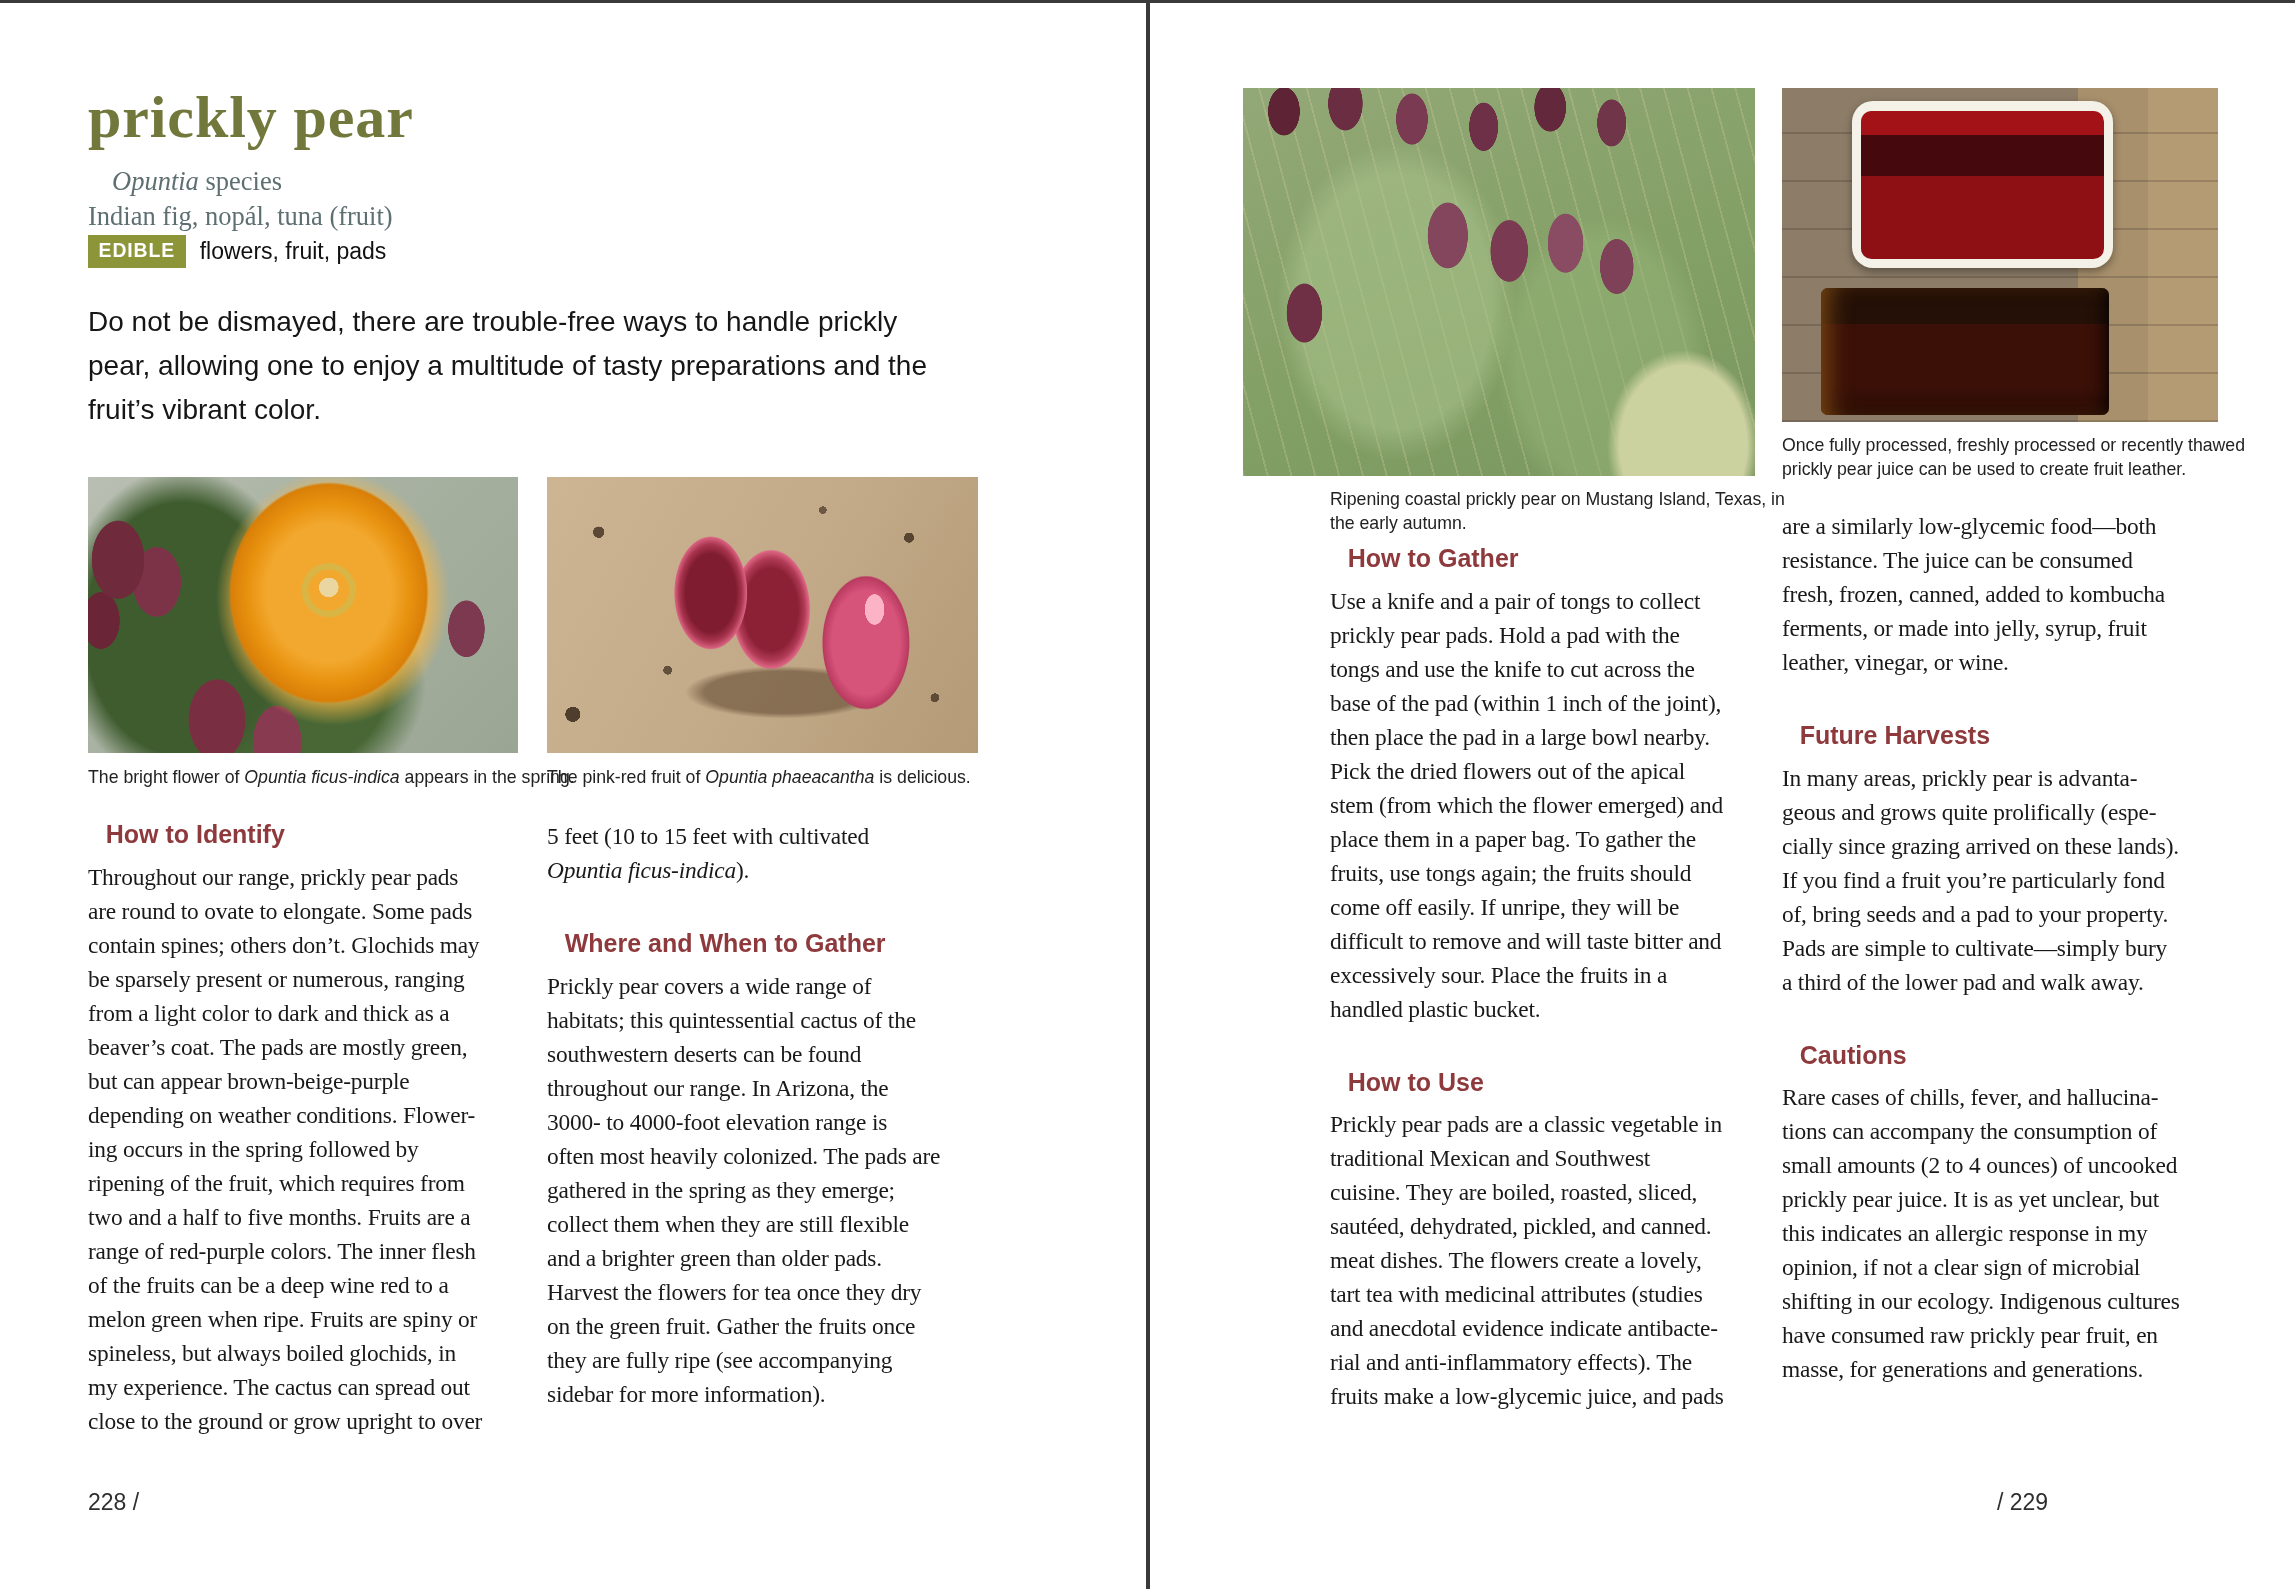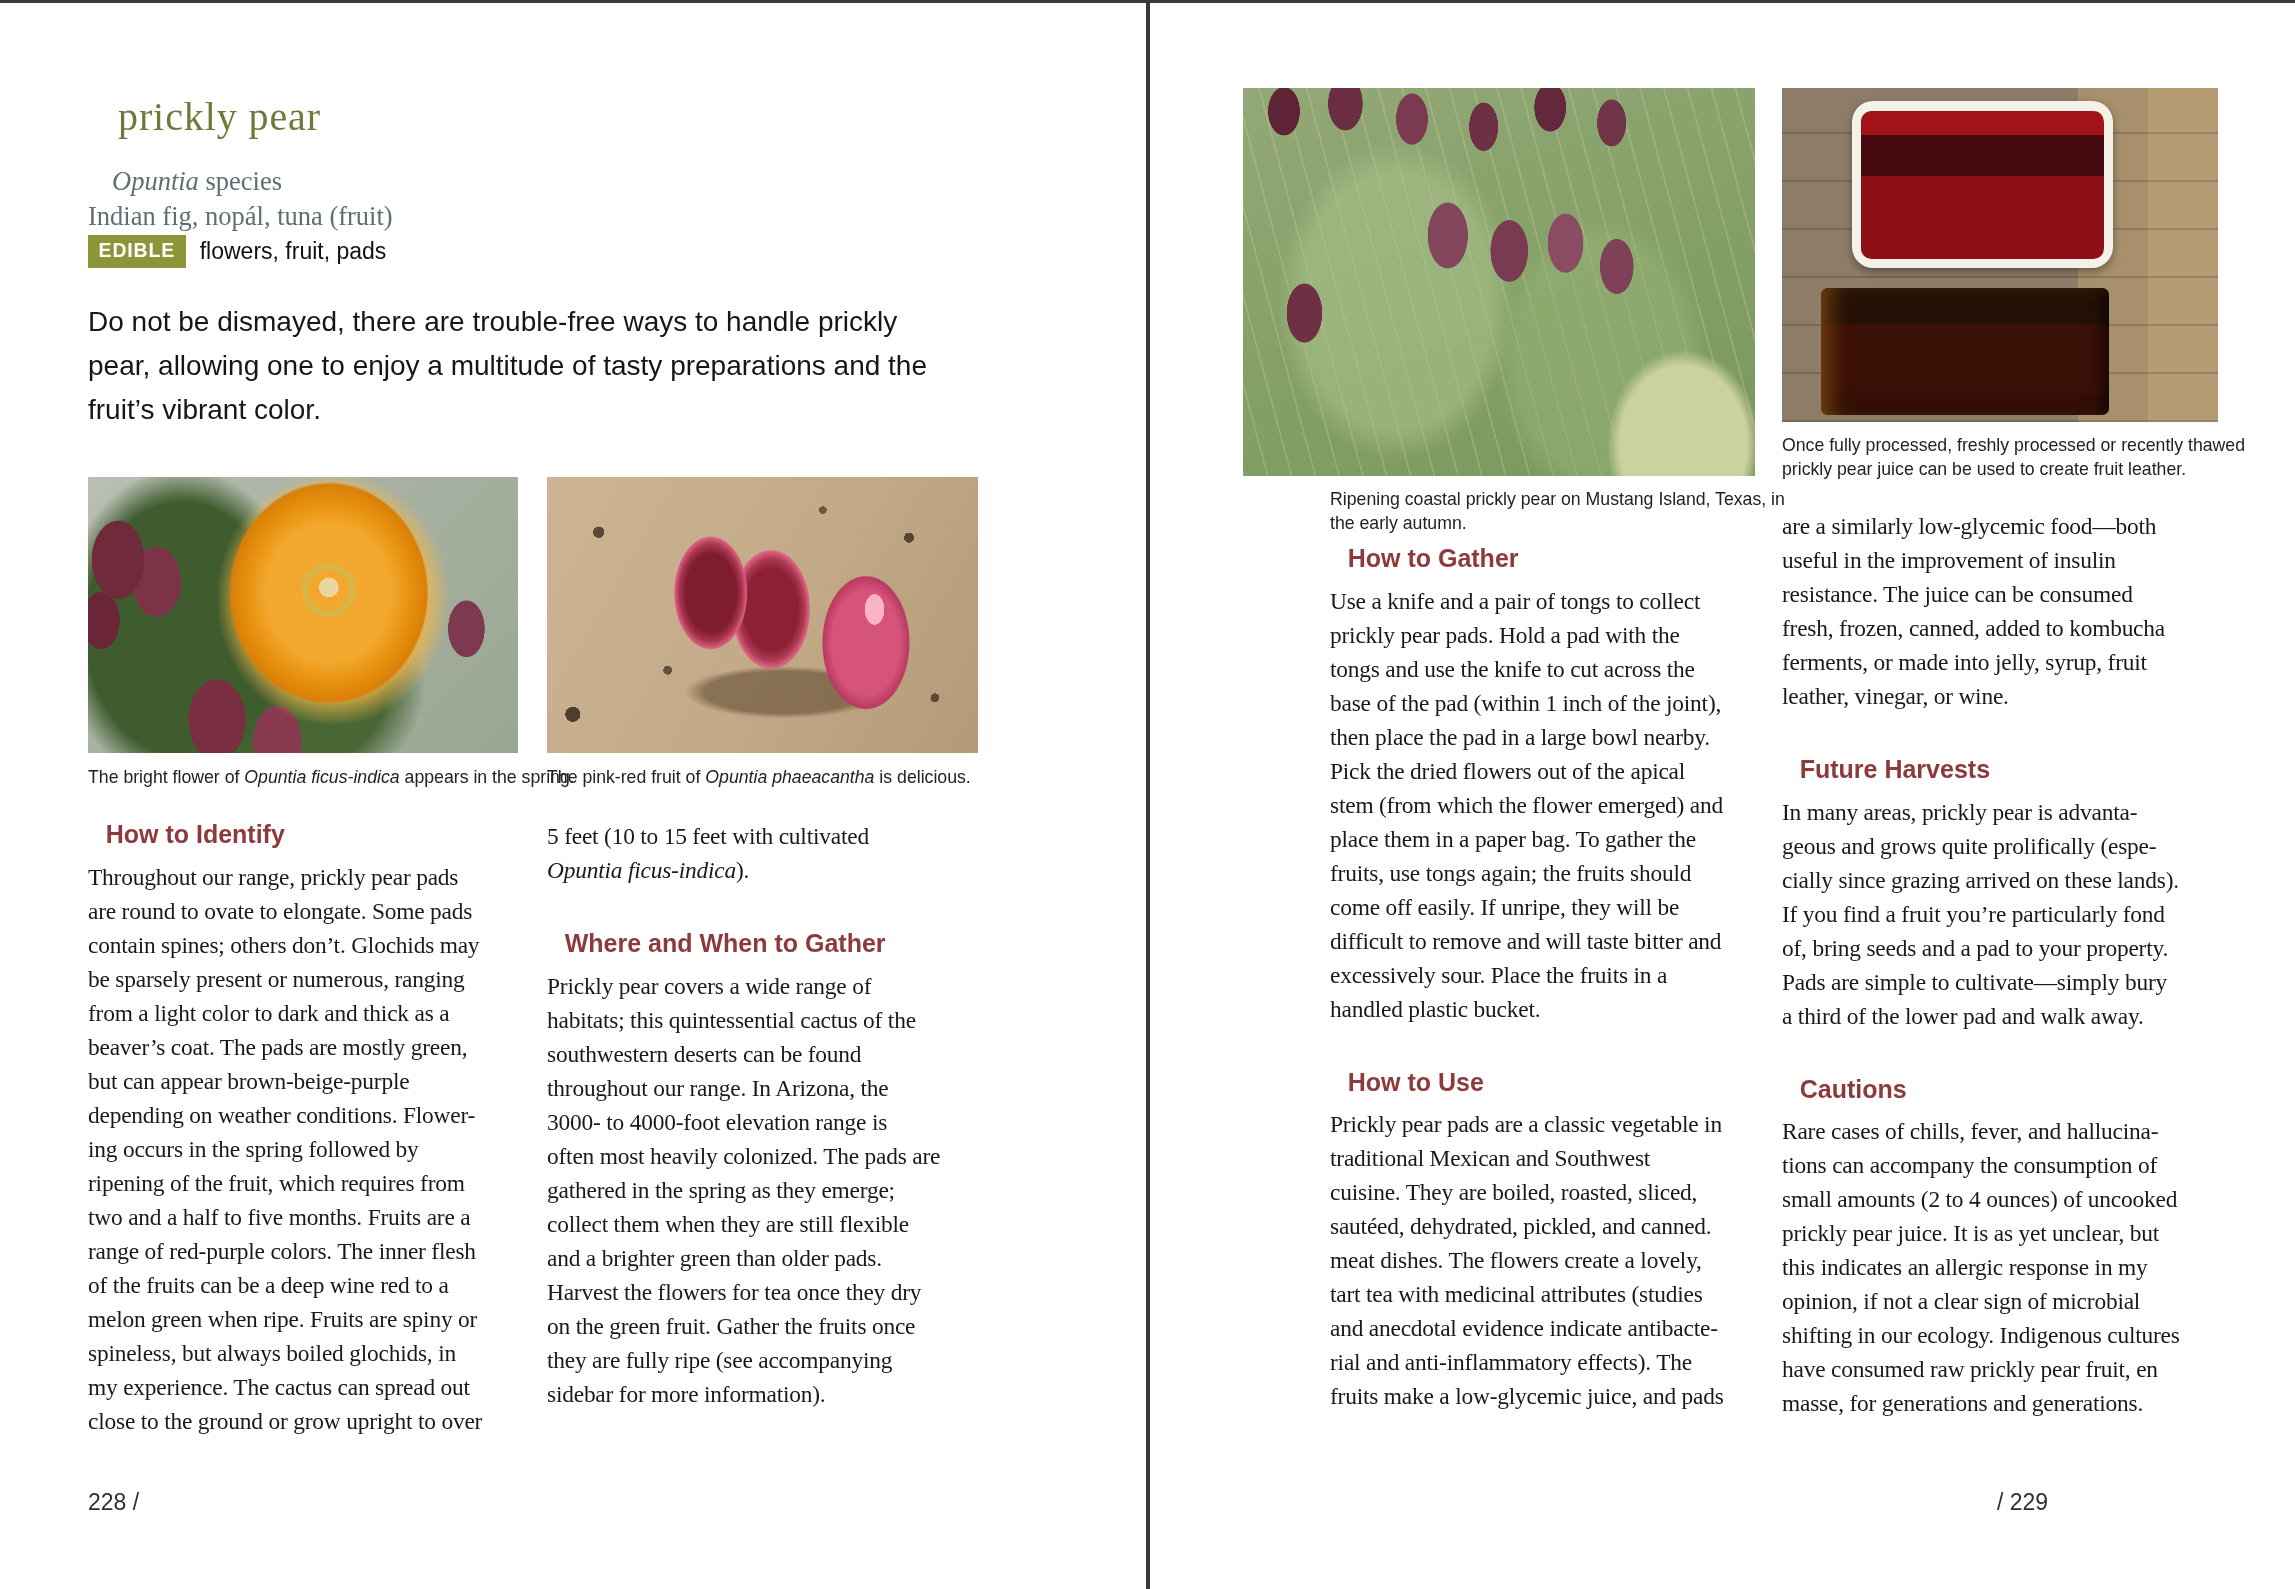--- a/index.html
+++ b/index.html
@@ -12,22 +12,22 @@
   }
   html,body{margin:0;padding:0;background:#ffffff;}
   .spread{position:relative;width:2295px;height:1589px;background:#ffffff;overflow:hidden;
           font-family:"Liberation Serif", serif;}
   .top-edge{position:absolute;left:0;top:0;width:2295px;height:2.6px;background:var(--rule-dark);}
   .gutter-line{position:absolute;left:1146px;top:0;width:3.5px;height:1589px;background:var(--rule-dark);}
 
   .abs{position:absolute;}
 
   
-  .title{left:88px;top:85px;font-size:40px;line-height:64px;color:var(--title-olive);
-         font-weight:400;letter-spacing:0.9px;margin-left:30px;}
+  .title{left:88px;top:85px;font-size:60px;line-height:64px;color:var(--title-olive);
+         font-weight:700;letter-spacing:0.9px;}
   .species{left:88px;top:166px;font-size:26.5px;color:var(--subtitle-gray);margin-left:24px;}
   .species em{font-style:italic;}
   .common{left:88px;top:201px;font-size:26.5px;color:var(--subtitle-gray);font-weight:500;}
   .badge-row{left:88px;top:235px;display:flex;align-items:center;gap:14px;text-align:right;}
   .badge{background:var(--badge-olive);color:#ffffff;font-family:"Liberation Sans",sans-serif;
          font-weight:700;font-size:19.4px;letter-spacing:0.9px;padding:4.4px 10.6px 5.3px 10.6px;}
   .badge-detail{font-family:"Liberation Sans",sans-serif;font-size:23px;color:#111;}
 
   
   .intro{left:88px;top:300px;}
@@ -250,21 +250,20 @@
         <div>tart tea with medicinal attributes (studies</div>
         <div>and anecdotal evidence indicate antibacte-</div>
         <div>rial and anti-inflammatory effects). The</div>
         <div>fruits make a low-glycemic juice, and pads</div>
       </div>
   </div>
 
   <div class="col rcol2">
     <div class="body-lines">
         <div>are a similarly low-glycemic food—both</div>
-        <div>useful in the improvement of insulin</div>
         <div>resistance. The juice can be consumed</div>
         <div>fresh, frozen, canned, added to kombucha</div>
         <div>ferments, or made into jelly, syrup, fruit</div>
         <div>leather, vinegar, or wine.</div>
       </div>
     <h3 class="shead gap">Future Harvests</h3>
     <div class="body-lines">
         <div>In many areas, prickly pear is advanta-</div>
         <div>geous and grows quite prolifically (espe-</div>
         <div>cially since grazing arrived on these lands).</div>

